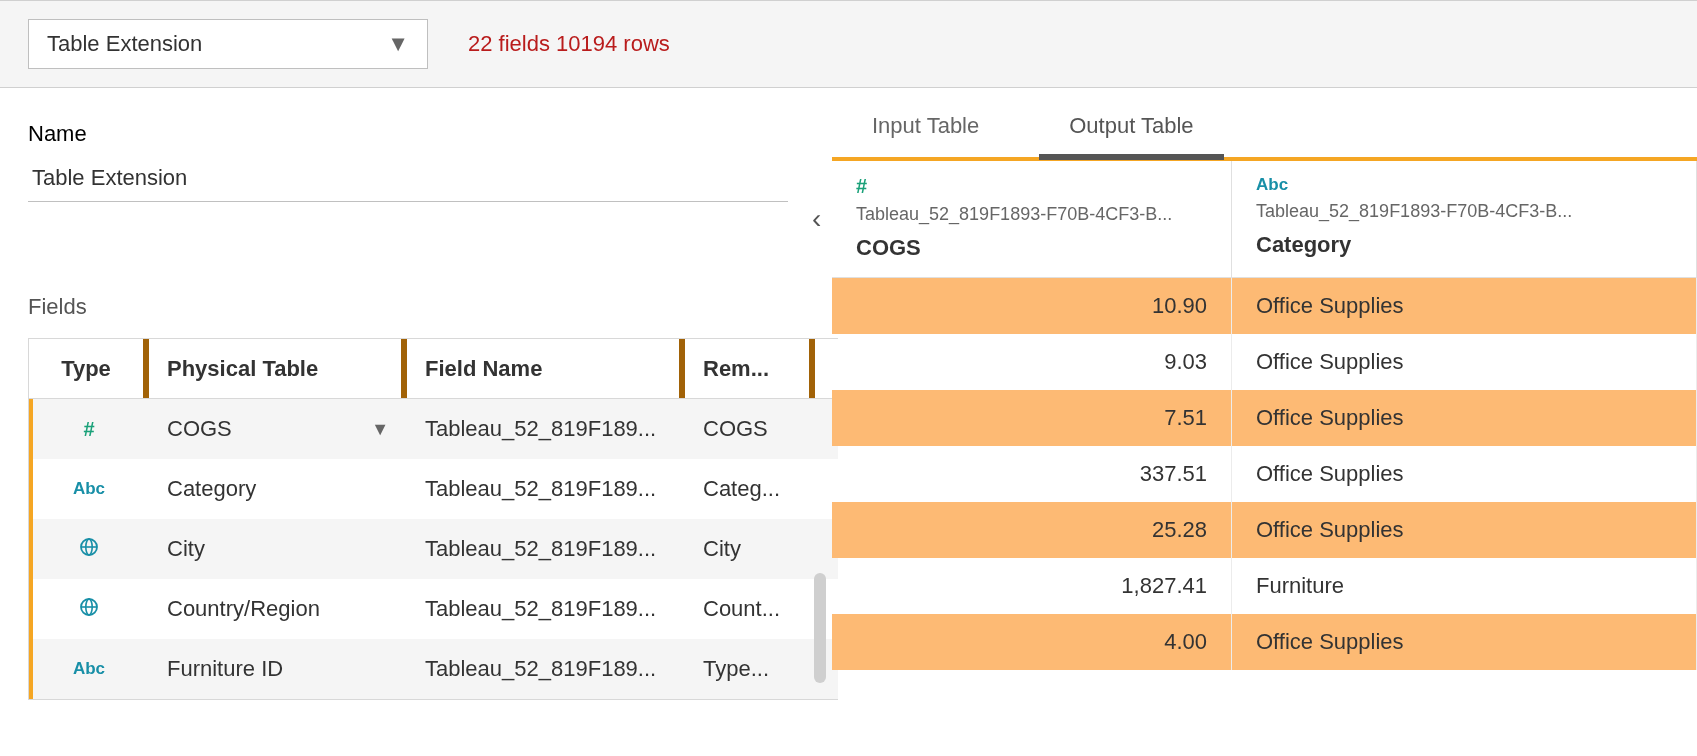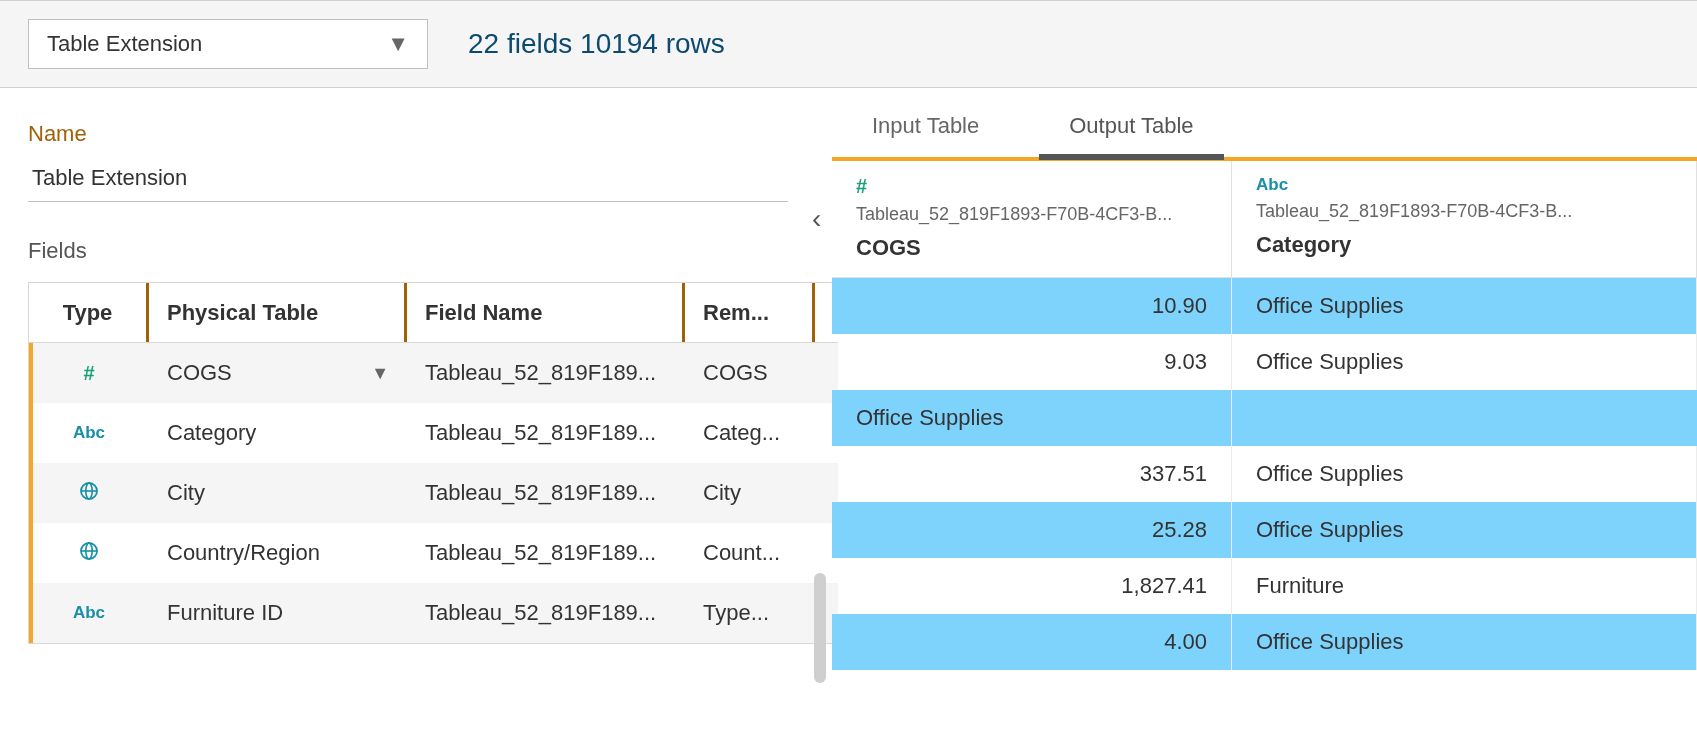--- a/index.html
+++ b/index.html
@@ -2,41 +2,41 @@
 <html><head>
 <meta charset="utf-8">
 <style>
   * { box-sizing: border-box; margin: 0; padding: 0; }
   html, body { width: 1697px; height: 756px; font-family: -apple-system, "Segoe UI", Arial, sans-serif; color: #333; background: #fff; overflow: hidden; }
 
   
   .topbar { height: 88px; background: #f5f5f5; border-top: 1px solid #d0d0d0; border-bottom: 1px solid #d0d0d0; display: flex; align-items: center; padding: 0 28px; gap: 40px; }
   .dropdown { width: 400px; height: 50px; border: 1px solid #bfbfbf; background: #fff; display: flex; align-items: center; justify-content: space-between; padding: 0 18px; font-size: 22px; color: #333; cursor: pointer; }
   .dropdown .caret { color: #666; }
-  .summary { font-size: 28px; color: #0c4a6e; }
+  .summary { font-size: 22px; color: #b91c1c; }
 
   
   .main { position: absolute; top: 93px; bottom: 0; left: 0; right: 0; display: flex; }
   .left  { width: 832px; padding: 28px 0 0 28px; position: relative; }
   .right { flex: 1; position: relative; }
 
   
   .collapse { position: absolute; left: 812px; top: 110px; font-size: 28px; color: #555; cursor: pointer; user-select: none; }
 
   
-  .label-name   { font-size: 22px; color: #a16207; margin-bottom: 12px; }
+  .label-name   { font-size: 22px; color: #000000; margin-bottom: 12px; }
   .name-input   { width: 760px; border: none; border-bottom: 1px solid #c0c0c0; font-size: 22px; padding: 6px 4px 10px; color: #333; outline: none; }
-  .fields-label { font-size: 22px; color: #555; margin-top: 36px; margin-bottom: 18px; }
+  .fields-label { font-size: 22px; color: #555; margin-top: 92px; margin-bottom: 18px; }
 
   
   .fields-table { width: 810px; border: 1px solid #d8d8d8; border-right: none; font-size: 22px; }
   .ft-header, .ft-row { display: grid; grid-template-columns: 120px 258px 278px 130px; align-items: center; height: 60px; }
   .ft-header { font-weight: 600; border-bottom: 1px solid #d8d8d8; }
   .ft-header > div, .ft-row > div { padding: 0 18px; white-space: nowrap; overflow: hidden; text-overflow: ellipsis; height: 100%; display: flex; align-items: center; }
-  .ft-header > div { border-right: 3px solid #a16207; text-align: right; }
+  .ft-header > div { border-right: 6px solid #a16207; text-align: right; }
   .ft-header > div:first-child { justify-content: center; }
   .ft-row { position: relative; }
   .ft-row::before { content: ""; position: absolute; left: 0; top: 0; bottom: 0; width: 4px; background: #f5a623; }
   .ft-row.striped { background: #f5f5f5; }
   .ft-row > .type-cell { justify-content: center; }
   .ft-row .row-caret { margin-left: auto; color: #666; font-size: 18px; }
   .scrollbar-stub { position: absolute; top: 480px; right: 6px; width: 12px; height: 110px; background: #cfcfcf; border-radius: 6px; }
 
   
   .ic { font-family: inherit; font-weight: 600; }
@@ -50,21 +50,21 @@
   .tab.active { color: #555; position: relative; }
   .tab.active::after { content: ""; position: absolute; left: -30px; right: -30px; bottom: -3px; height: 6px; background: #555; }
 
   
   .out-wrap { margin-top: 0; border-top: 4px solid #f5a623; }
   .out-head { display: grid; grid-template-columns: 400px 1fr; }
   .out-head .col { padding: 14px 24px 16px; border-right: 1px solid #e0e0e0; border-bottom: 1px solid #e0e0e0; }
   .out-head .src { color: #666; font-size: 18px; white-space: nowrap; overflow: hidden; text-overflow: ellipsis; margin-top: 6px; }
   .out-head .name{ font-weight: 700; font-size: 22px; margin-top: 10px; }
   .out-body .orow { display: grid; grid-template-columns: 400px 1fr; height: 56px; }
-  .out-body .orow.striped { background: #7dd3fc; }
+  .out-body .orow.striped { background: #fdba74; }
   .out-body .ocell { padding: 0 24px; display: flex; align-items: center; font-size: 22px; border-right: 1px solid #ececec; }
   .out-body .ocell.num { justify-content: flex-end; }
 </style>
 </head>
 <body>
 
 <div class="topbar">
   <div class="dropdown">
     <span>Table Extension</span>
     <span class="caret">▼</span>
@@ -177,20 +177,21 @@
       <div class="out-body" id="out-body">
           <div class="orow striped">
             <div class="ocell num">10.90</div>
             <div class="ocell">Office Supplies</div>
           </div>
           <div class="orow">
             <div class="ocell num">9.03</div>
             <div class="ocell">Office Supplies</div>
           </div>
           <div class="orow striped">
+            <div class="ocell num">7.51</div>
             <div class="ocell">Office Supplies</div>
           </div>
           <div class="orow">
             <div class="ocell num">337.51</div>
             <div class="ocell">Office Supplies</div>
           </div>
           <div class="orow striped">
             <div class="ocell num">25.28</div>
             <div class="ocell">Office Supplies</div>
           </div>

